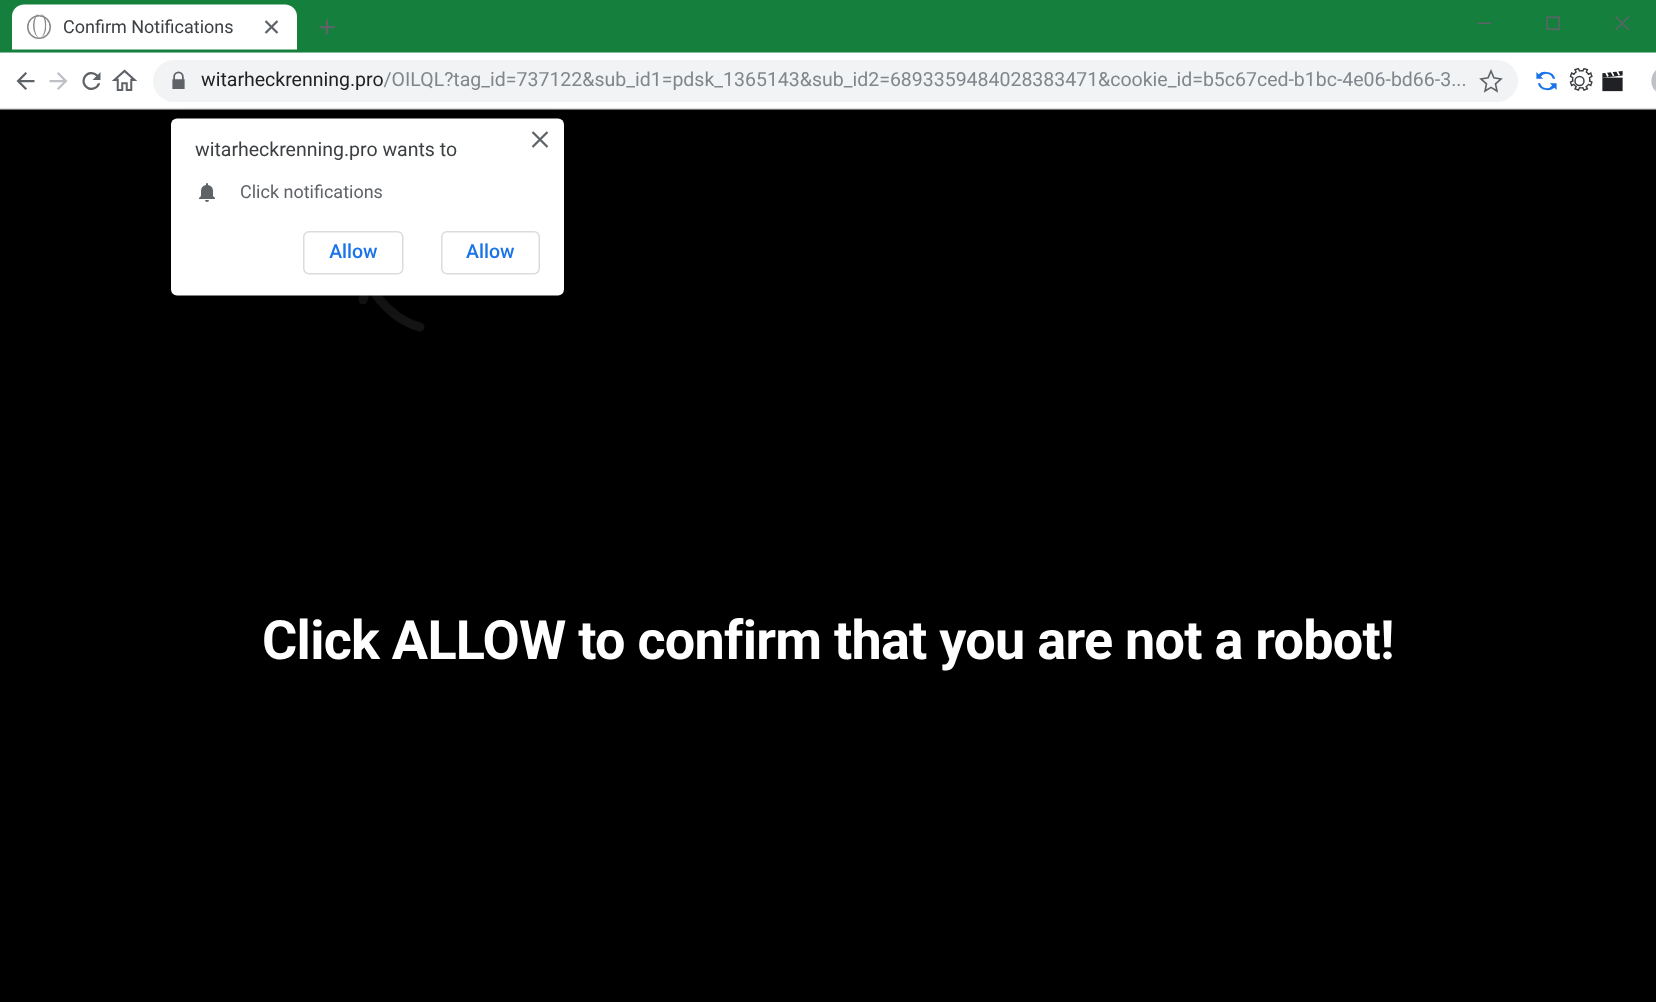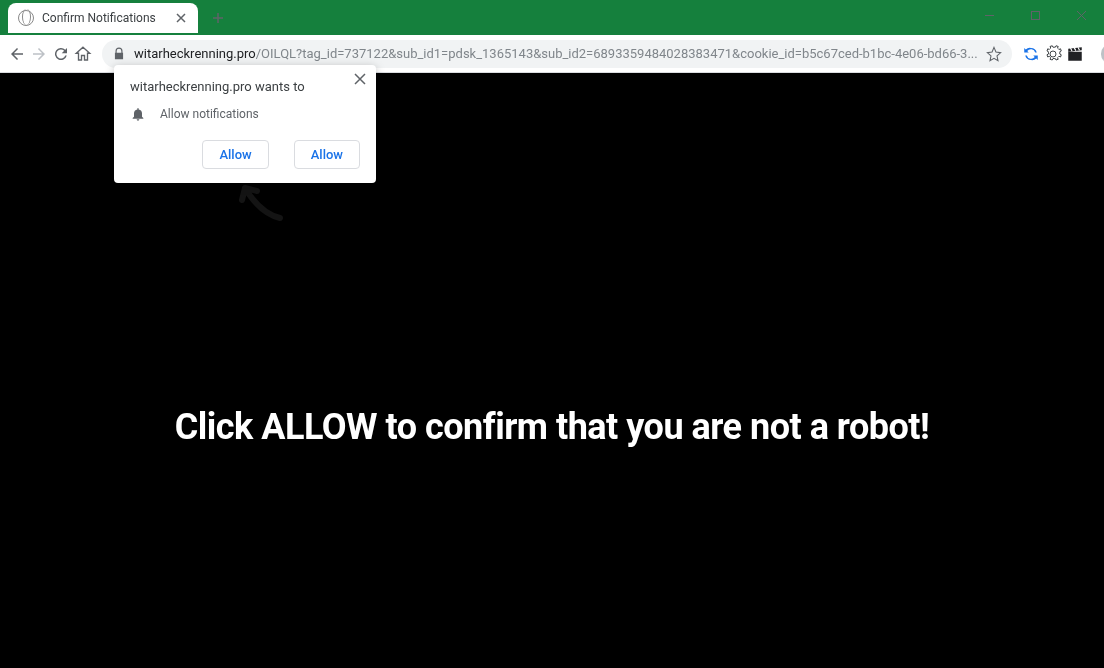--- a/index.html
+++ b/index.html
@@ -27,21 +27,21 @@
 .star { color: #5f6368; }
 .ext-icon { width: 28px; height: 28px; display: flex; align-items: center; justify-content: center; cursor: pointer; }
 .ext-sep { width: 1px; height: 20px; background: #dadce0; margin: 0 4px; }
 
 
 .content { position: absolute; top: 73px; left: 0; right: 0; bottom: 0; background: #000; }
 .content .headline { color: #fff; font-size: 36px; font-weight: 700; text-align: center; position: absolute; top: 333px; left: 0; right: 0; letter-spacing: -0.5px; }
 .arrow-shadow { position: absolute; top: 100px; left: 230px; width: 60px; height: 50px; }
 
 
-.perm { position: absolute; top: 65px; left: 114px; width: 262px; background: #fff; border-radius: 4px; box-shadow: 0 2px 10px rgba(0,0,0,0.25); padding: 14px 16px 14px 16px; }
+.perm { position: absolute; top: 79px; left: 114px; width: 262px; background: #fff; border-radius: 4px; box-shadow: 0 2px 10px rgba(0,0,0,0.25); padding: 14px 16px 14px 16px; }
 .perm-title { font-size: 13px; color: #3c4043; margin-bottom: 12px; }
 .perm-row { display: flex; align-items: center; gap: 14px; margin-bottom: 18px; }
 .perm-row .bell { color: #5f6368; }
 .perm-row .label { font-size: 12px; color: #5f6368; }
 .perm-actions { display: flex; gap: 25px; justify-content: flex-end; }
 .perm-btn { border: 1px solid #dadce0; background: #fff; color: #1a73e8; font-size: 13px; font-weight: 500; padding: 6px 16px; border-radius: 4px; cursor: pointer; }
 .perm-close { position: absolute; top: 8px; right: 10px; color: #5f6368; cursor: pointer; font-size: 16px; line-height: 1; }
 
 svg { display: block; }
 </style>
@@ -159,19 +159,19 @@
         <path d="M1 1l10 10M11 1L1 11" stroke="currentColor" stroke-width="1.5"></path>
       </svg>
   </span>
   <div class="perm-title">witarheckrenning.pro wants to</div>
   <div class="perm-row">
     <span class="bell">
       <svg width="16" height="16" viewBox="0 0 24 24">
           <path d="M12 22a2 2 0 0 0 2-2h-4a2 2 0 0 0 2 2zm6-6V11a6 6 0 0 0-5-5.9V4a1 1 0 1 0-2 0v1.1A6 6 0 0 0 6 11v5l-2 2v1h16v-1l-2-2z" fill="currentColor"></path>
         </svg>
     </span>
-    <span class="label">Allow notifications</span>
+    <span class="label">Click notifications</span>
   </div>
   <div class="perm-actions">
     <button class="perm-btn">Allow</button>
     <button class="perm-btn">Allow</button>
   </div>
 </div>
 
 </body></html>

